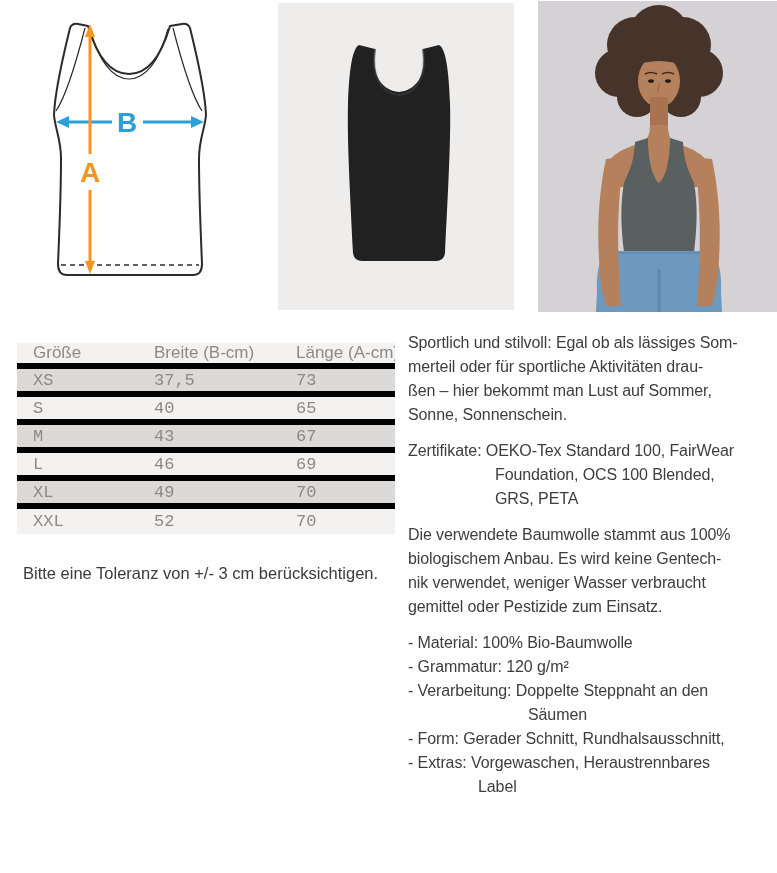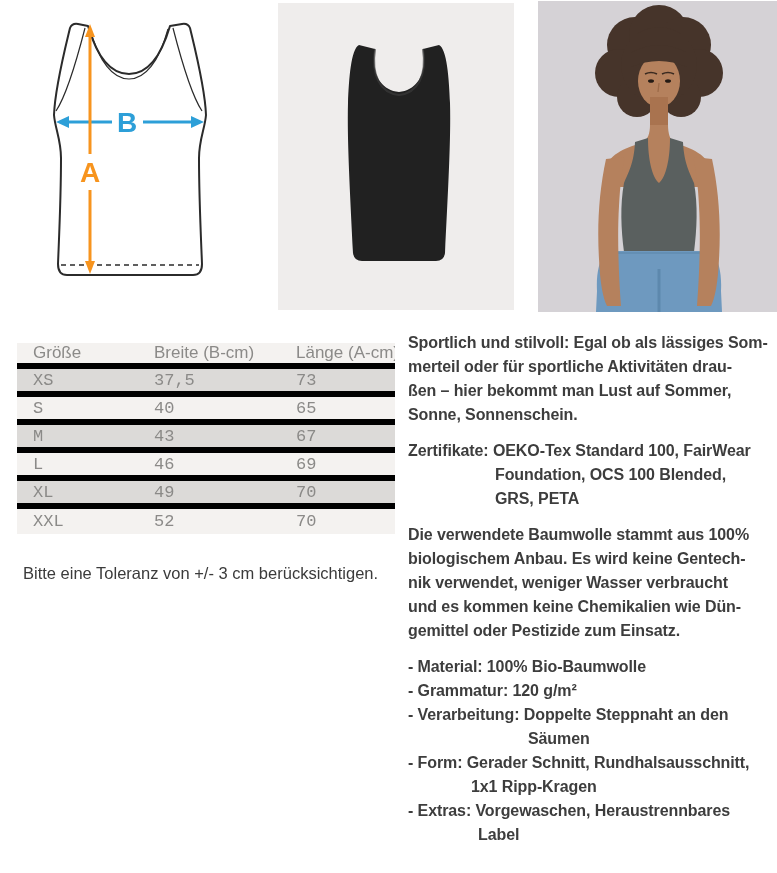--- a/index.html
+++ b/index.html
@@ -29,21 +29,21 @@
   thead tr { height:21px; background:#f4f2f0; }
   tbody tr { height:28px; border-top:6px solid #000000;font-family:Liberation Mono, monospace; }
   tbody tr:nth-child(odd)  { background:#dcdad8; }
   tbody tr:nth-child(even) { background:#f4f2f0; }
 
   
   #tolerance-note { left:23px; top:564px; width:380px; font-size:16.5px; color:#3b3b3b; }
 
   
   #description { left:408px; top:331px; width:366px; font-size:16px; line-height:24px; color:#3d3d3d; letter-spacing:-0.1px; }
-  .para { margin:0 0 12px 0;font-weight:bold; }
+  .para { margin:0 0 12px 0; }
   .para:last-child { margin-bottom:8px; }
   .line { min-height:24px; }
   .ind-87  { padding-left:87px; }
   .ind-120 { padding-left:120px; }
   .ind-63  { padding-left:63px; }
   .ind-70  { padding-left:70px; }
 
   .svg-label { font-family:"Liberation Sans", sans-serif; font-weight:bold; font-size:28px; }
 </style>
 </head>
@@ -224,26 +224,24 @@
   </div>
   <div class="para">
     <div class="line">Zertifikate: OEKO-Tex Standard 100, FairWear</div>
     <div class="line ind-87">Foundation, OCS 100 Blended,</div>
     <div class="line ind-87">GRS, PETA</div>
   </div>
   <div class="para">
     <div class="line">Die verwendete Baumwolle stammt aus 100%</div>
     <div class="line">biologischem Anbau. Es wird keine Gentech-</div>
     <div class="line">nik verwendet, weniger Wasser verbraucht</div>
-    <div class="line">und es kommen keine Chemikalien wie Dün-</div>
     <div class="line">gemittel oder Pestizide zum Einsatz.</div>
   </div>
   <div class="para">
     <div class="line">- Material: 100% Bio-Baumwolle</div>
     <div class="line">- Grammatur: 120 g/m²</div>
     <div class="line">- Verarbeitung: Doppelte Steppnaht an den</div>
     <div class="line ind-120">Säumen</div>
     <div class="line">- Form: Gerader Schnitt, Rundhalsausschnitt,</div>
-    <div class="line ind-63">1x1 Ripp-Kragen</div>
     <div class="line">- Extras: Vorgewaschen, Heraustrennbares</div>
     <div class="line ind-70">Label</div>
   </div>
 </div>
 
 </body></html>

